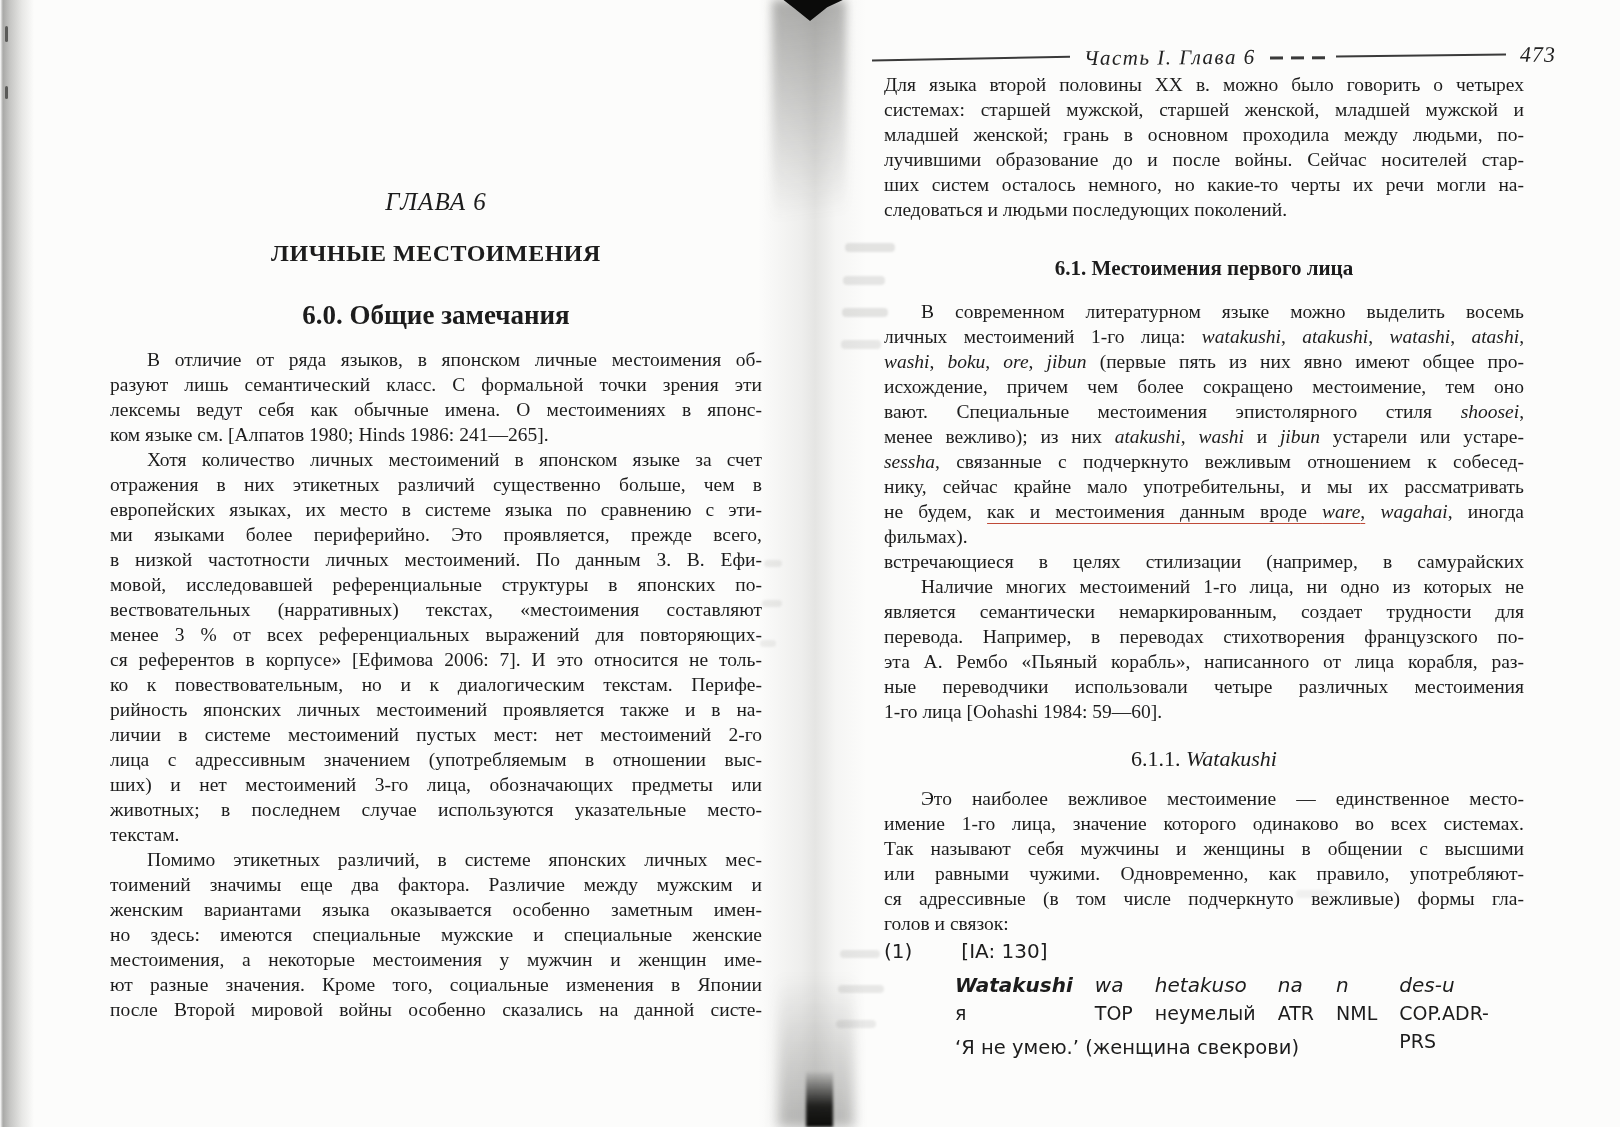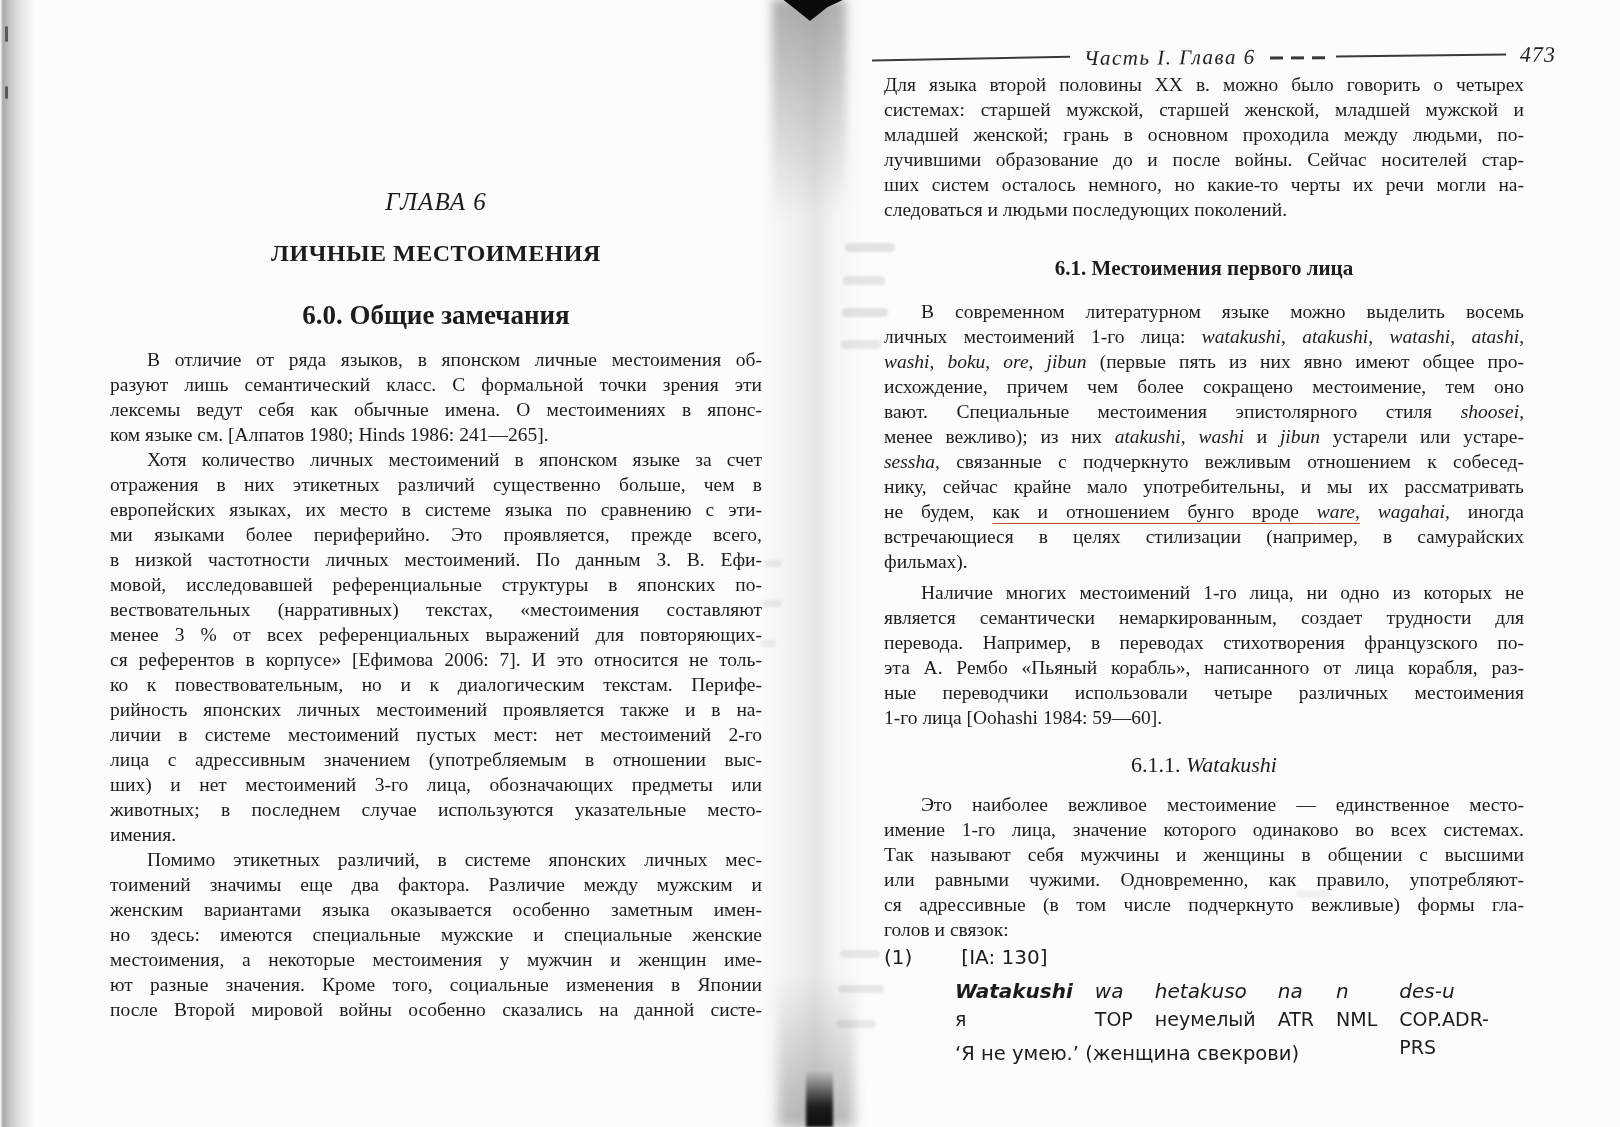--- a/index.html
+++ b/index.html
@@ -42,21 +42,21 @@
   
   .line{height:25px;line-height:25px;font-size:19.5px;text-align:justify;text-align-last:justify;overflow:hidden;}
   .line.fin{text-align:left;text-align-last:auto;}
   .line.ind{text-indent:37px;}
   .it{font-style:italic;}
   .rl{text-decoration:underline;text-decoration-color:var(--rl,#bf4a38);
       text-decoration-thickness:2.4px;text-underline-offset:5px;}
   
   .p-intro{margin-top:72px;}
   .p-61a{margin-top:15px;}
-  .p-61b{margin-top:6px;}
+  .p-61b{}
   .p-611{margin-top:10px;}
   
   .running-head{left:62px;top:44px;width:684px;height:26px;display:flex;align-items:center;
      transform:rotate(-.4deg);}
   .rh-rule{border-top:2.5px solid #3a3a3a;height:0;}
   .rh-a{width:198px;transform:rotate(-.7deg);}
   .rh-title{font-style:italic;font-size:21px;letter-spacing:1.5px;padding:0 14px;color:#222;white-space:nowrap;}
   .rh-dashes{height:3px;width:58px;margin-right:8px;
      background:repeating-linear-gradient(90deg,#3a3a3a 0 13px,rgba(0,0,0,0) 13px 21px);transform:translateY(1px);}
   .rh-c{flex:1;transform:rotate(-.3deg);}
@@ -104,21 +104,21 @@
             <div class="line">мовой, исследовавшей референциальные структуры в японских по-</div>
             <div class="line">вествовательных (нарративных) текстах, «местоимения составляют</div>
             <div class="line">менее 3 % от всех референциальных выражений для повторяющих-</div>
             <div class="line">ся референтов в корпусе» [Ефимова 2006: 7]. И это относится не толь-</div>
             <div class="line">ко к повествовательным, но и к диалогическим текстам. Перифе-</div>
             <div class="line">рийность японских личных местоимений проявляется также и в на-</div>
             <div class="line">личии в системе местоимений пустых мест: нет местоимений 2-го</div>
             <div class="line">лица с адрессивным значением (употребляемым в отношении выс-</div>
             <div class="line">ших) и нет местоимений 3-го лица, обозначающих предметы или</div>
             <div class="line">животных; в последнем случае используются указательные место-</div>
-            <div class="line fin">имения.</div>
+            <div class="line fin">текстам.</div>
           </div>
         <div class="para">
             <div class="line ind">Помимо этикетных различий, в системе японских личных мес-</div>
             <div class="line">тоимений значимы еще два фактора. Различие между мужским и</div>
             <div class="line">женским вариантами языка оказывается особенно заметным имен-</div>
             <div class="line">но здесь: имеются специальные мужские и специальные женские</div>
             <div class="line">местоимения, а некоторые местоимения у мужчин и женщин име-</div>
             <div class="line">ют разные значения. Кроме того, социальные изменения в Японии</div>
             <div class="line">после Второй мировой войны особенно сказались на данной систе-</div>
           </div>
@@ -150,23 +150,23 @@
 
       <div class="para p-61a">
           <div class="line ind">В современном литературном языке можно выделить восемь</div>
           <div class="line">личных местоимений 1-го лица: <span class="it">watakushi</span>, <span class="it">atakushi</span>, <span class="it">watashi</span>, <span class="it">atashi</span>,</div>
           <div class="line"><span class="it">washi</span>, <span class="it">boku</span>, <span class="it">ore</span>, <span class="it">jibun</span> (первые пять из них явно имеют общее про-</div>
           <div class="line">исхождение, причем чем более сокращено местоимение, тем оно</div>
           <div class="line">вают. Специальные местоимения эпистолярного стиля <span class="it">shoosei</span>,</div>
           <div class="line">менее вежливо); из них <span class="it">atakushi</span>, <span class="it">washi</span> и <span class="it">jibun</span> устарели или устаре-</div>
           <div class="line"><span class="it">sessha</span>, связанные с подчеркнуто вежливым отношением к собесед-</div>
           <div class="line">нику, сейчас крайне мало употребительны, и мы их рассматривать</div>
-          <div class="line">не будем, <span class="rl">как и отношением бунго вроде </span><span class="rl it">ware</span><span class="rl">,</span> <span class="it">wagahai</span>, иногда</div>
+          <div class="line">не будем, <span class="rl">как и местоимения данным вроде </span><span class="rl it">ware</span><span class="rl">,</span> <span class="it">wagahai</span>, иногда</div>
+          <div class="line fin">фильмах).</div>
           <div class="line">встречающиеся в целях стилизации (например, в самурайских</div>
-          <div class="line fin">фильмах).</div>
         </div>
       <div class="para p-61b">
           <div class="line ind">Наличие многих местоимений 1-го лица, ни одно из которых не</div>
           <div class="line">является семантически немаркированным, создает трудности для</div>
           <div class="line">перевода. Например, в переводах стихотворения французского по-</div>
           <div class="line">эта А. Рембо «Пьяный корабль», написанного от лица корабля, раз-</div>
           <div class="line">ные переводчики использовали четыре различных местоимения</div>
           <div class="line fin">1-го лица [Oohashi 1984: 59—60].</div>
         </div>
 

